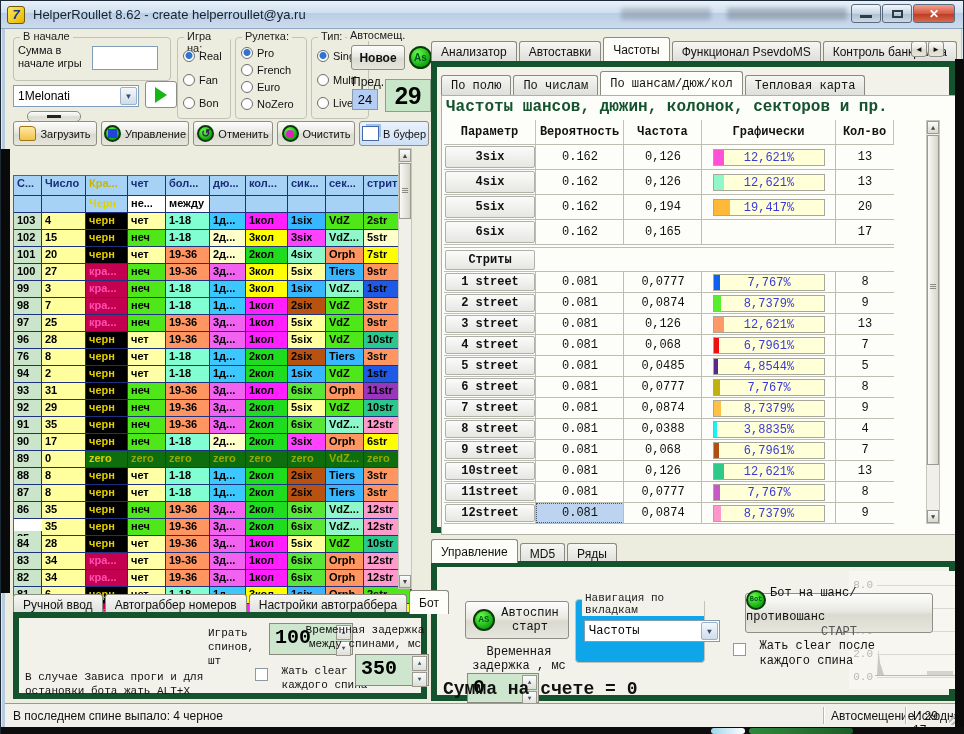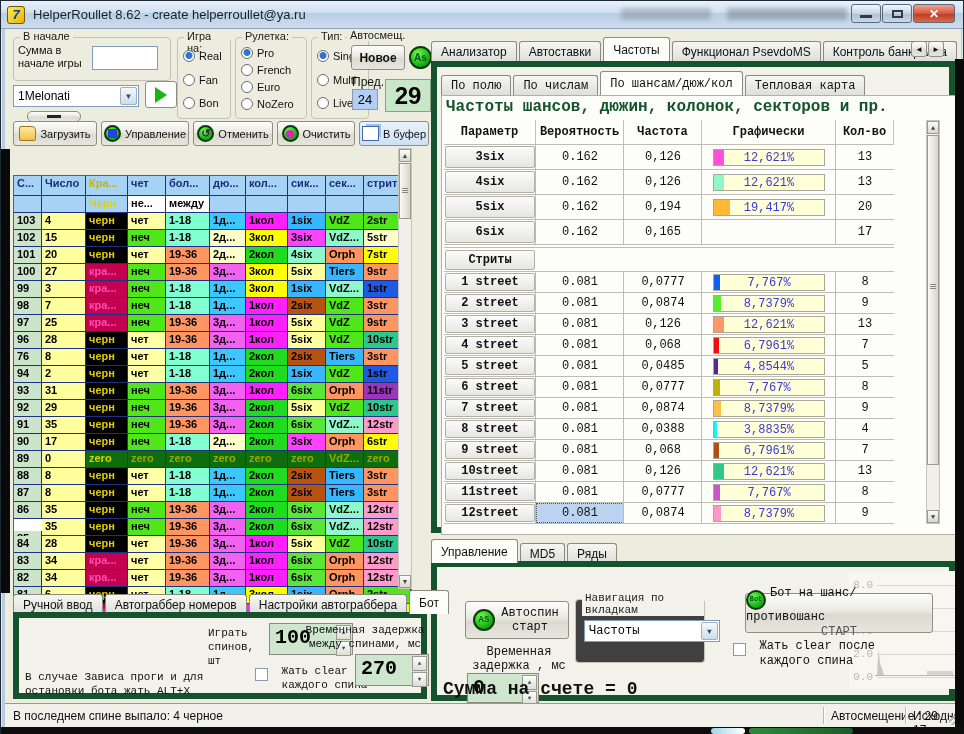--- a/index.html
+++ b/index.html
@@ -528,21 +528,21 @@
               <span class="sb">▲</span>
               <span class="sb">▼</span>
             </span>
       </div>
       <div style="position:absolute; left:236px; top:46px;">
         <span class="check" style="vertical-align:top; margin-top:4px;"></span>
         <span class="note" style="display:inline-block; width:112px; margin-left:4px;">Жать clear после каждого спина</span>
       </div>
       <div class="note" style="position:absolute; left:282px; top:5px; width:128px; text-align:center;">Временная задержка между спинами, мс</div>
       <div class="spin" style="left:336px; top:36px; width:74px; height:32px;">
-        <span class="sval">270</span>
+        <span class="sval">350</span>
         <span class="sbtns">
               <span class="sb">▲</span>
               <span class="sb">▼</span>
             </span>
       </div>
     </div>
 
     <div style="position:absolute; left:426px; top:8px; width:528px; white-space:nowrap; overflow:hidden;">
       <span class="tab">Анализатор</span><span class="tab">Автоставки</span><span class="tab active">Частоты</span><span class="tab">Функционал PsevdoMS</span><span class="tab">Контроль банкролла</span>
     </div>
@@ -837,21 +837,21 @@
       </div>
       <div class="note" style="position:absolute; left:22px; top:78px; width:120px; text-align:center; font-size:12px;">Временная задержка , мс</div>
       <div class="spin" style="left:30px; top:106px; width:72px; height:30px;">
         <span class="sval">0</span>
         <span class="sbtns">
               <span class="sb">▲</span>
               <span class="sb">▼</span>
             </span>
       </div>
 
-      <div class="grp" style="left:138px; top:32px; width:130px; height:64px; background:#404040; z-index:2;">
+      <div class="grp" style="left:138px; top:32px; width:130px; height:64px; background:#0ea5e9; z-index:2;">
         <div class="grp-legend" style="background:#f2f1ea;">Навигация по вкладкам</div>
         <div class="combo" style="left:8px; top:20px; width:136px; height:22px;">
           <span class="val">Частоты</span>
           <span class="drop">▼</span>
         </div>
       </div>
 
       <div class="btn" style="position:absolute; left:308px; top:26px; width:188px; height:40px; font-size:12px; z-index:2; flex-direction:column; line-height:15px;">
         <span><span class="icn-round" style="width:20px; height:20px; font-size:7px; display:inline-flex; vertical-align:-5px; margin-right:4px;">Bot</span><span>Бот на шанс/противошанс</span></span>
         <span style="color:#555;">СТАРТ</span>

